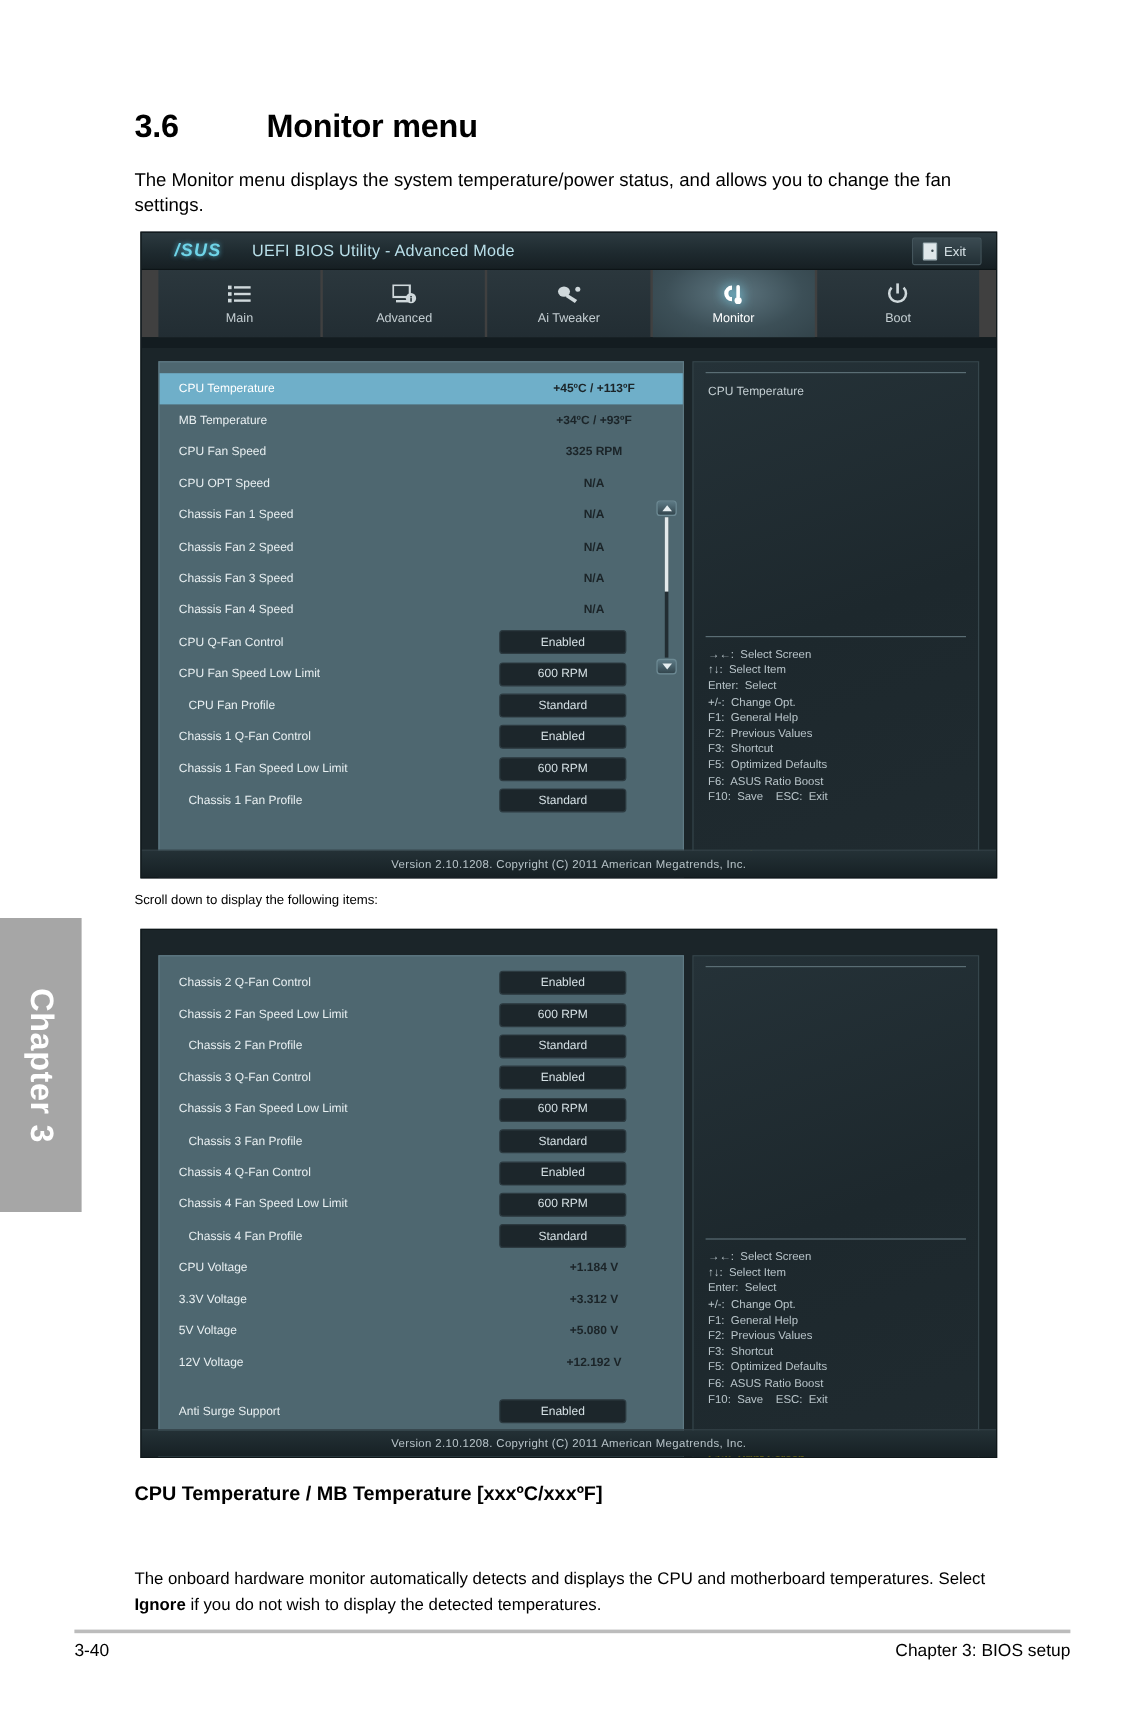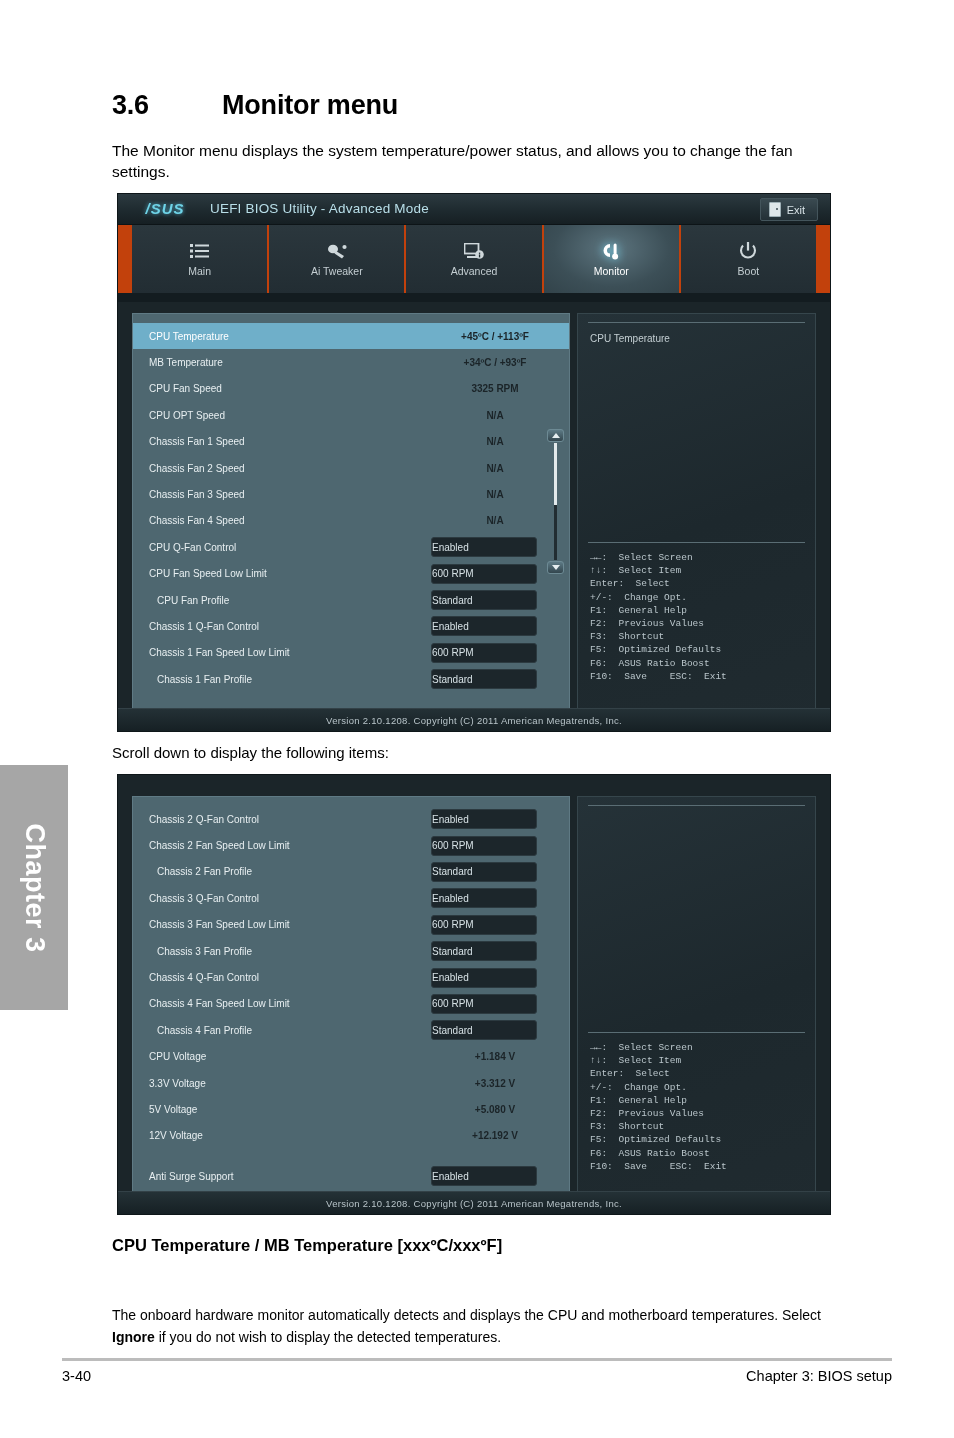--- a/index.html
+++ b/index.html
@@ -23,21 +23,21 @@
   h1.sec-title{
     margin:0;position:absolute;left:112px;top:90px;
     font-size:27px;font-weight:bold;letter-spacing:-.2px;
   }
   h1.sec-title .num{display:inline-block;width:110px;}
   .intro{
     position:absolute;left:112px;top:140px;width:718px;
     font-size:15.5px;line-height:21px;
   }
   .scrolltext{
-    position:absolute;left:112px;top:744px;font-size:15px;
+    position:absolute;left:112px;top:744px;font-size:11px;
   }
   .subhead{
     position:absolute;left:112px;top:1236px;
     font-size:16.5px;font-weight:bold;
   }
   .para{
     position:absolute;left:112px;top:1304px;width:720px;
     font-size:14px;line-height:22px;
   }
   .footer-rule{
@@ -88,21 +88,21 @@
     border-radius:1px;position:relative;
   }
   .exit-btn .door:after{
     content:"";position:absolute;right:2px;top:5px;width:2px;height:2px;
     background:#3b4a50;border-radius:50%;
   }
   .exit-btn .lbl{font-size:11px;color:#d7e2e6;}
 
   
   .tabs{
-    display:flex;height:68px;background:#c2410c;padding:0 14px;gap:2px;text-align:right;
+    display:flex;height:56px;background:#404040;padding:0 14px;gap:2px;text-align:right;
   }
   .tab{
     flex:1;display:flex;flex-direction:column;align-items:center;
     justify-content:center;gap:4px;
     background:linear-gradient(180deg,#2b373d 0%,#222d33 100%);
     color:#c4ced2;font-size:10.5px;
   }
   .tab.active{
     background:radial-gradient(ellipse at 50% 35%,#5d757f 0%,#3c4f57 60%,#32434a 100%);
     color:#ffffff;
@@ -125,23 +125,23 @@
     padding:0 14px 0 16px;
   }
   .row .lab{flex:1;font-size:10px;color:#e8eff1;white-space:nowrap;}
   .row.indent .lab{padding-left:8px;}
   .row.sel{background:#6fafc9;}
   .row.sel .lab{color:#ffffff;}
   .row .val{
     width:120px;text-align:center;font-size:10px;color:#1b2428;font-weight:bold;
   }
   .row .opt{
-    width:104px;text-align:left;font-size:10px;color:#d6e1e5;
+    width:104px;text-align:center;font-size:10px;color:#d6e1e5;
     background:#1c262b;border:1px solid #2c3a40;border-radius:3px;
-    padding:3.5px 0;margin-right:18px;
+    padding:3.5px 0;margin-right:33px;
   }
   .spacer{height:14px;}
 
   
   .sbar{
     position:absolute;right:5px;top:115px;width:17px;height:145px;
   }
   .sbar .arw{
     width:17px;height:13px;border-radius:3px;
     background:linear-gradient(180deg,#5d7a85,#33464e);
@@ -163,21 +163,21 @@
 
   
   .right-pane{
     position:relative;flex:1;margin-left:7px;
     background:linear-gradient(160deg,#253238 0%,#1d282d 50%,#202b30 100%);
     border:1px solid #36464c;box-sizing:border-box;
   }
   .hp-rule{height:1px;background:#5a6d74;margin:8px 10px 0 10px;}
   .hp-desc{padding:10px 12px;font-size:10px;color:#c3ced2;}
   .hp-rule2{height:1px;background:#5a6d74;margin:0 10px;}
-  .hp-keys{padding:8px 12px 10px 12px;font-size:9.5px;line-height:13.2px;color:#b9c5ca;font-family:Liberation Mono, monospace;}
+  .hp-keys{padding:8px 12px 10px 12px;font-size:9.5px;line-height:13.2px;color:#b9c5ca;}
   .hp-keys .hk{white-space:pre;}
   .hp-keys .hk.accent{color:#ffe000;font-weight:bold;margin-top:36px;}
 
   
   .bios-footer{
     position:absolute;left:0;right:0;bottom:0;height:22px;
     background:linear-gradient(180deg,#243136,#162024);
     border-top:1px solid #334147;
     display:flex;align-items:center;justify-content:center;
     font-size:9.5px;color:#b8c4c9;letter-spacing:.3px;
@@ -218,41 +218,41 @@
               <rect x="5" y="7" width="14" height="2"></rect>
           <rect x="0" y="12" width="3" height="3"></rect>
               <rect x="5" y="12.5" width="14" height="2"></rect>
         </g>
           </svg>
       </span>
       <span>Main</span>
     </div>
     <div class="tab">
       <span class="ico">
+        <svg width="20" height="17" viewBox="0 0 20 17">
+          <rect x="0.5" y="0.5" width="14" height="10" fill="none" stroke="#cfd8db" stroke-width="1.8"></rect>
+          <rect x="3" y="13" width="10" height="2" fill="#cfd8db"></rect>
+          <circle cx="15.5" cy="11.5" r="4.3" fill="#cfd8db"></circle>
+          <rect x="14.9" y="9.6" width="1.3" height="1.3" fill="#222e33"></rect>
+          <rect x="14.9" y="11.4" width="1.3" height="3" fill="#222e33"></rect>
+        </svg>
+      </span>
+      <span>Advanced</span>
+    </div>
+    <div class="tab">
+      <span class="ico">
         <svg width="22" height="16" viewBox="0 0 22 16">
             <g fill="#cfd8db">
           <ellipse cx="7" cy="6" rx="5" ry="4.3"></ellipse>
           <path d="M10 8 L18 13 L16 15.5 L8.5 10.5 Z"></path>
           <circle cx="18.5" cy="4" r="2.1"></circle>
         </g>
           </svg>
       </span>
       <span>Ai  Tweaker</span>
-    </div>
-    <div class="tab">
-      <span class="ico">
-        <svg width="20" height="17" viewBox="0 0 20 17">
-          <rect x="0.5" y="0.5" width="14" height="10" fill="none" stroke="#cfd8db" stroke-width="1.8"></rect>
-          <rect x="3" y="13" width="10" height="2" fill="#cfd8db"></rect>
-          <circle cx="15.5" cy="11.5" r="4.3" fill="#cfd8db"></circle>
-          <rect x="14.9" y="9.6" width="1.3" height="1.3" fill="#222e33"></rect>
-          <rect x="14.9" y="11.4" width="1.3" height="3" fill="#222e33"></rect>
-        </svg>
-      </span>
-      <span>Advanced</span>
     </div>
     <div class="tab active">
       <span class="ico">
         <svg width="20" height="18" viewBox="0 0 20 18">
             <g fill="#ffffff">
           <path d="M9 2 A6.2 6.2 0 1 0 9 15 L9 11.5 A2.8 2.8 0 1 1 9 5.5 Z"></path>
           <rect x="12.6" y="1.5" width="3" height="11" rx="1.5"></rect>
           <circle cx="14.1" cy="14.4" r="3"></circle>
         </g>
           </svg>

